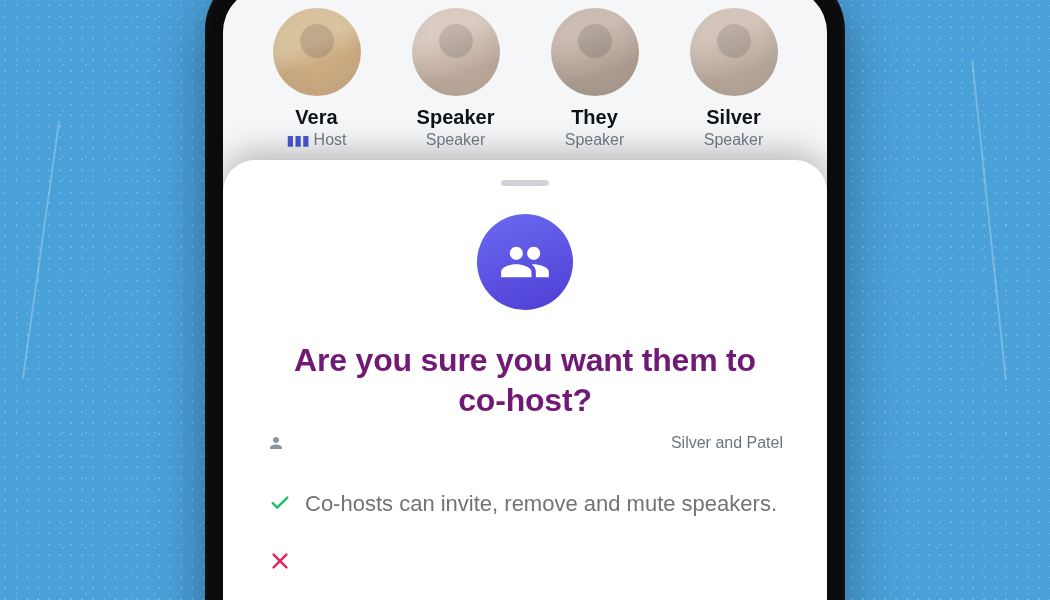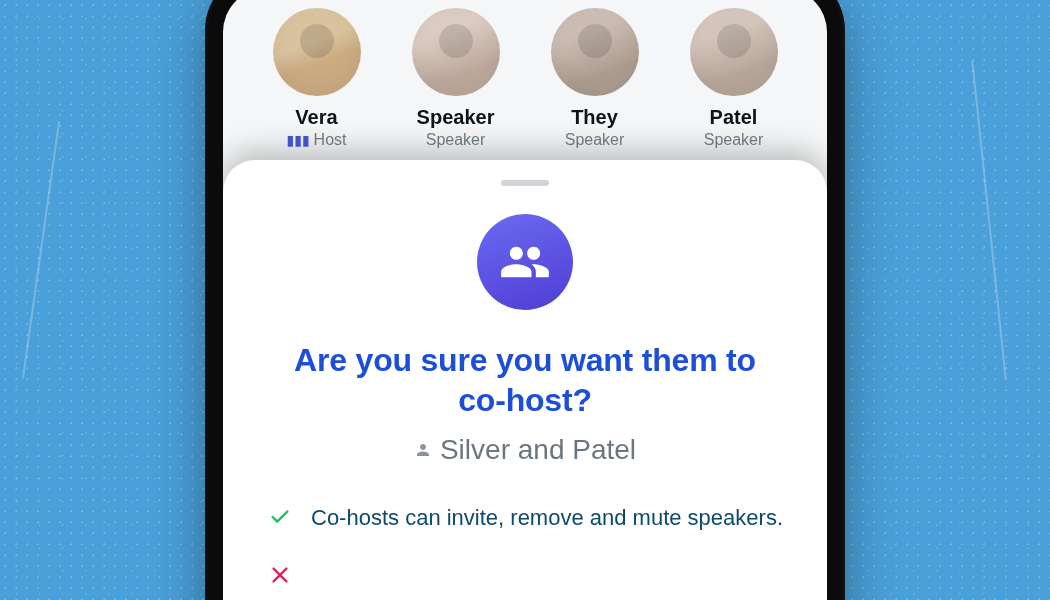--- a/index.html
+++ b/index.html
@@ -94,34 +94,34 @@
     margin: 4px auto 30px;
     background: linear-gradient(160deg,#6a6bf0 0%, #5b4fe0 60%, #4c3fd2 100%);
     display:flex; align-items:center; justify-content:center;
   }
   .hero-icon svg { width:52px; height:52px; fill:#fff; }
 
   .sheet h1 {
     font-size: 32px; line-height: 1.25;
     font-weight: 800;
     text-align: center;
-    color: #1d4ed8;
+    color: #701a75;
     letter-spacing: -0.2px;
     margin-bottom: 14px;
   }
   .selected {
-    display:flex; align-items:center; justify-content:center;
-    gap:8px; color:#6b7680; font-size:28px;
+    display:flex; align-items:center; justify-content:space-between;
+    gap:8px; color:#6b7680; font-size:16px;
     margin-bottom: 36px;
   }
   .selected svg { width:18px; height:18px; fill:#8a93a0; }
 
   .bullet {
-    display:flex; align-items:flex-start; gap:18px;
-    font-size: 22px; line-height:1.45; color:#0c4a6e;
+    display:flex; align-items:flex-start; gap:12px;
+    font-size: 22px; line-height:1.45; color:#737373;
     margin-bottom: 26px;
   }
   .bullet .mark { flex: 0 0 26px; display:flex; justify-content:center; padding-top:4px; }
   .bullet.ok .mark { color:#17bf63; }
   .bullet.no .mark { color:#e0245e; }
   .bullet .mark svg { width:22px; height:22px; stroke:currentColor; fill:none; stroke-width:2.6; stroke-linecap:round; stroke-linejoin:round; }
 </style>
 </head>
 <body>
 
@@ -144,21 +144,21 @@
         <div class="p-name">Speaker</div>
         <div class="p-role">Speaker</div>
       </div>
       <div class="participant">
         <div class="avatar p3"></div>
         <div class="p-name">They</div>
         <div class="p-role">Speaker</div>
       </div>
       <div class="participant">
         <div class="avatar p4"></div>
-        <div class="p-name">Patel</div>
+        <div class="p-name">Silver</div>
         <div class="p-role">Speaker</div>
       </div>
     </div>
 
     <div class="sheet">
       <div class="grabber"></div>
 
       <div class="hero-icon">
         <svg viewBox="0 0 24 24">
             <path d="M16 11c1.66 0 3-1.34 3-3s-1.34-3-3-3-3 1.34-3 3 1.34 3 3 3zm-8 0c1.66 0 3-1.34 3-3S9.66 5 8 5 5 6.34 5 8s1.34 3 3 3zm0 2c-2.33 0-7 1.17-7 3.5V19h14v-2.5C15 14.17 10.33 13 8 13zm8 0c-.29 0-.62.02-.97.05 1.16.84 1.97 1.97 1.97 3.45V19h6v-2.5c0-2.33-4.67-3.5-7-3.5z"></path>

